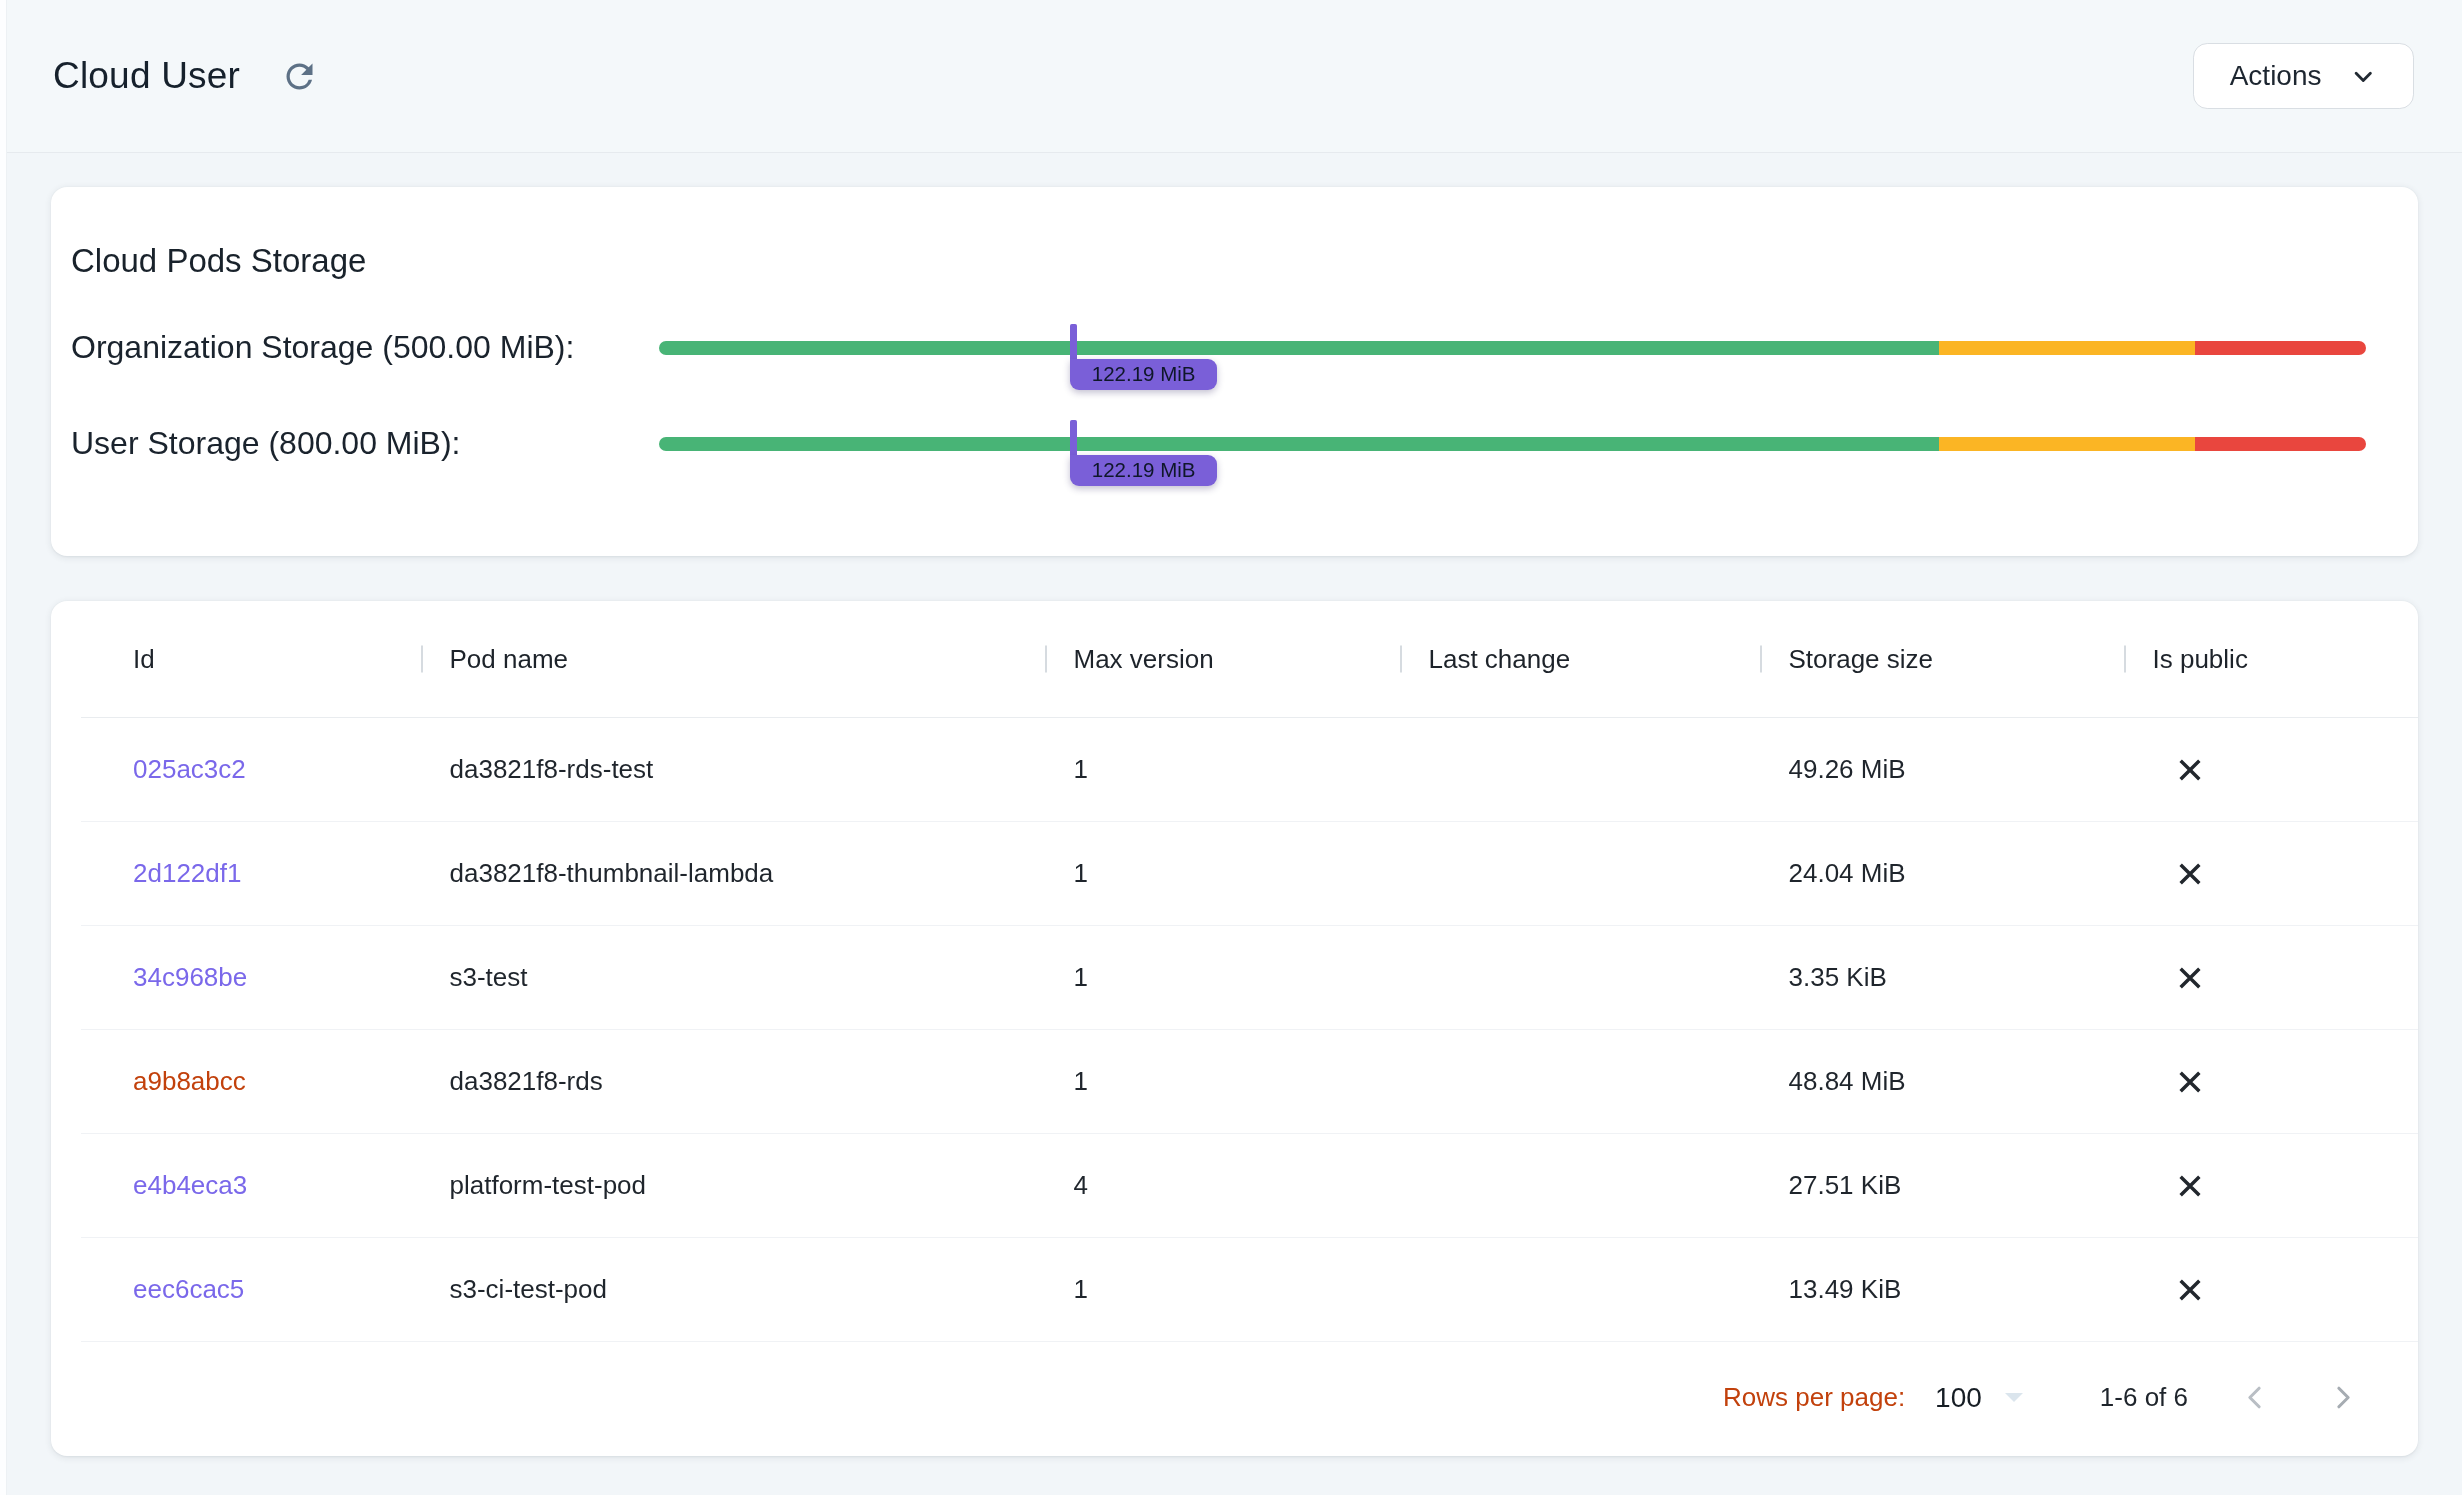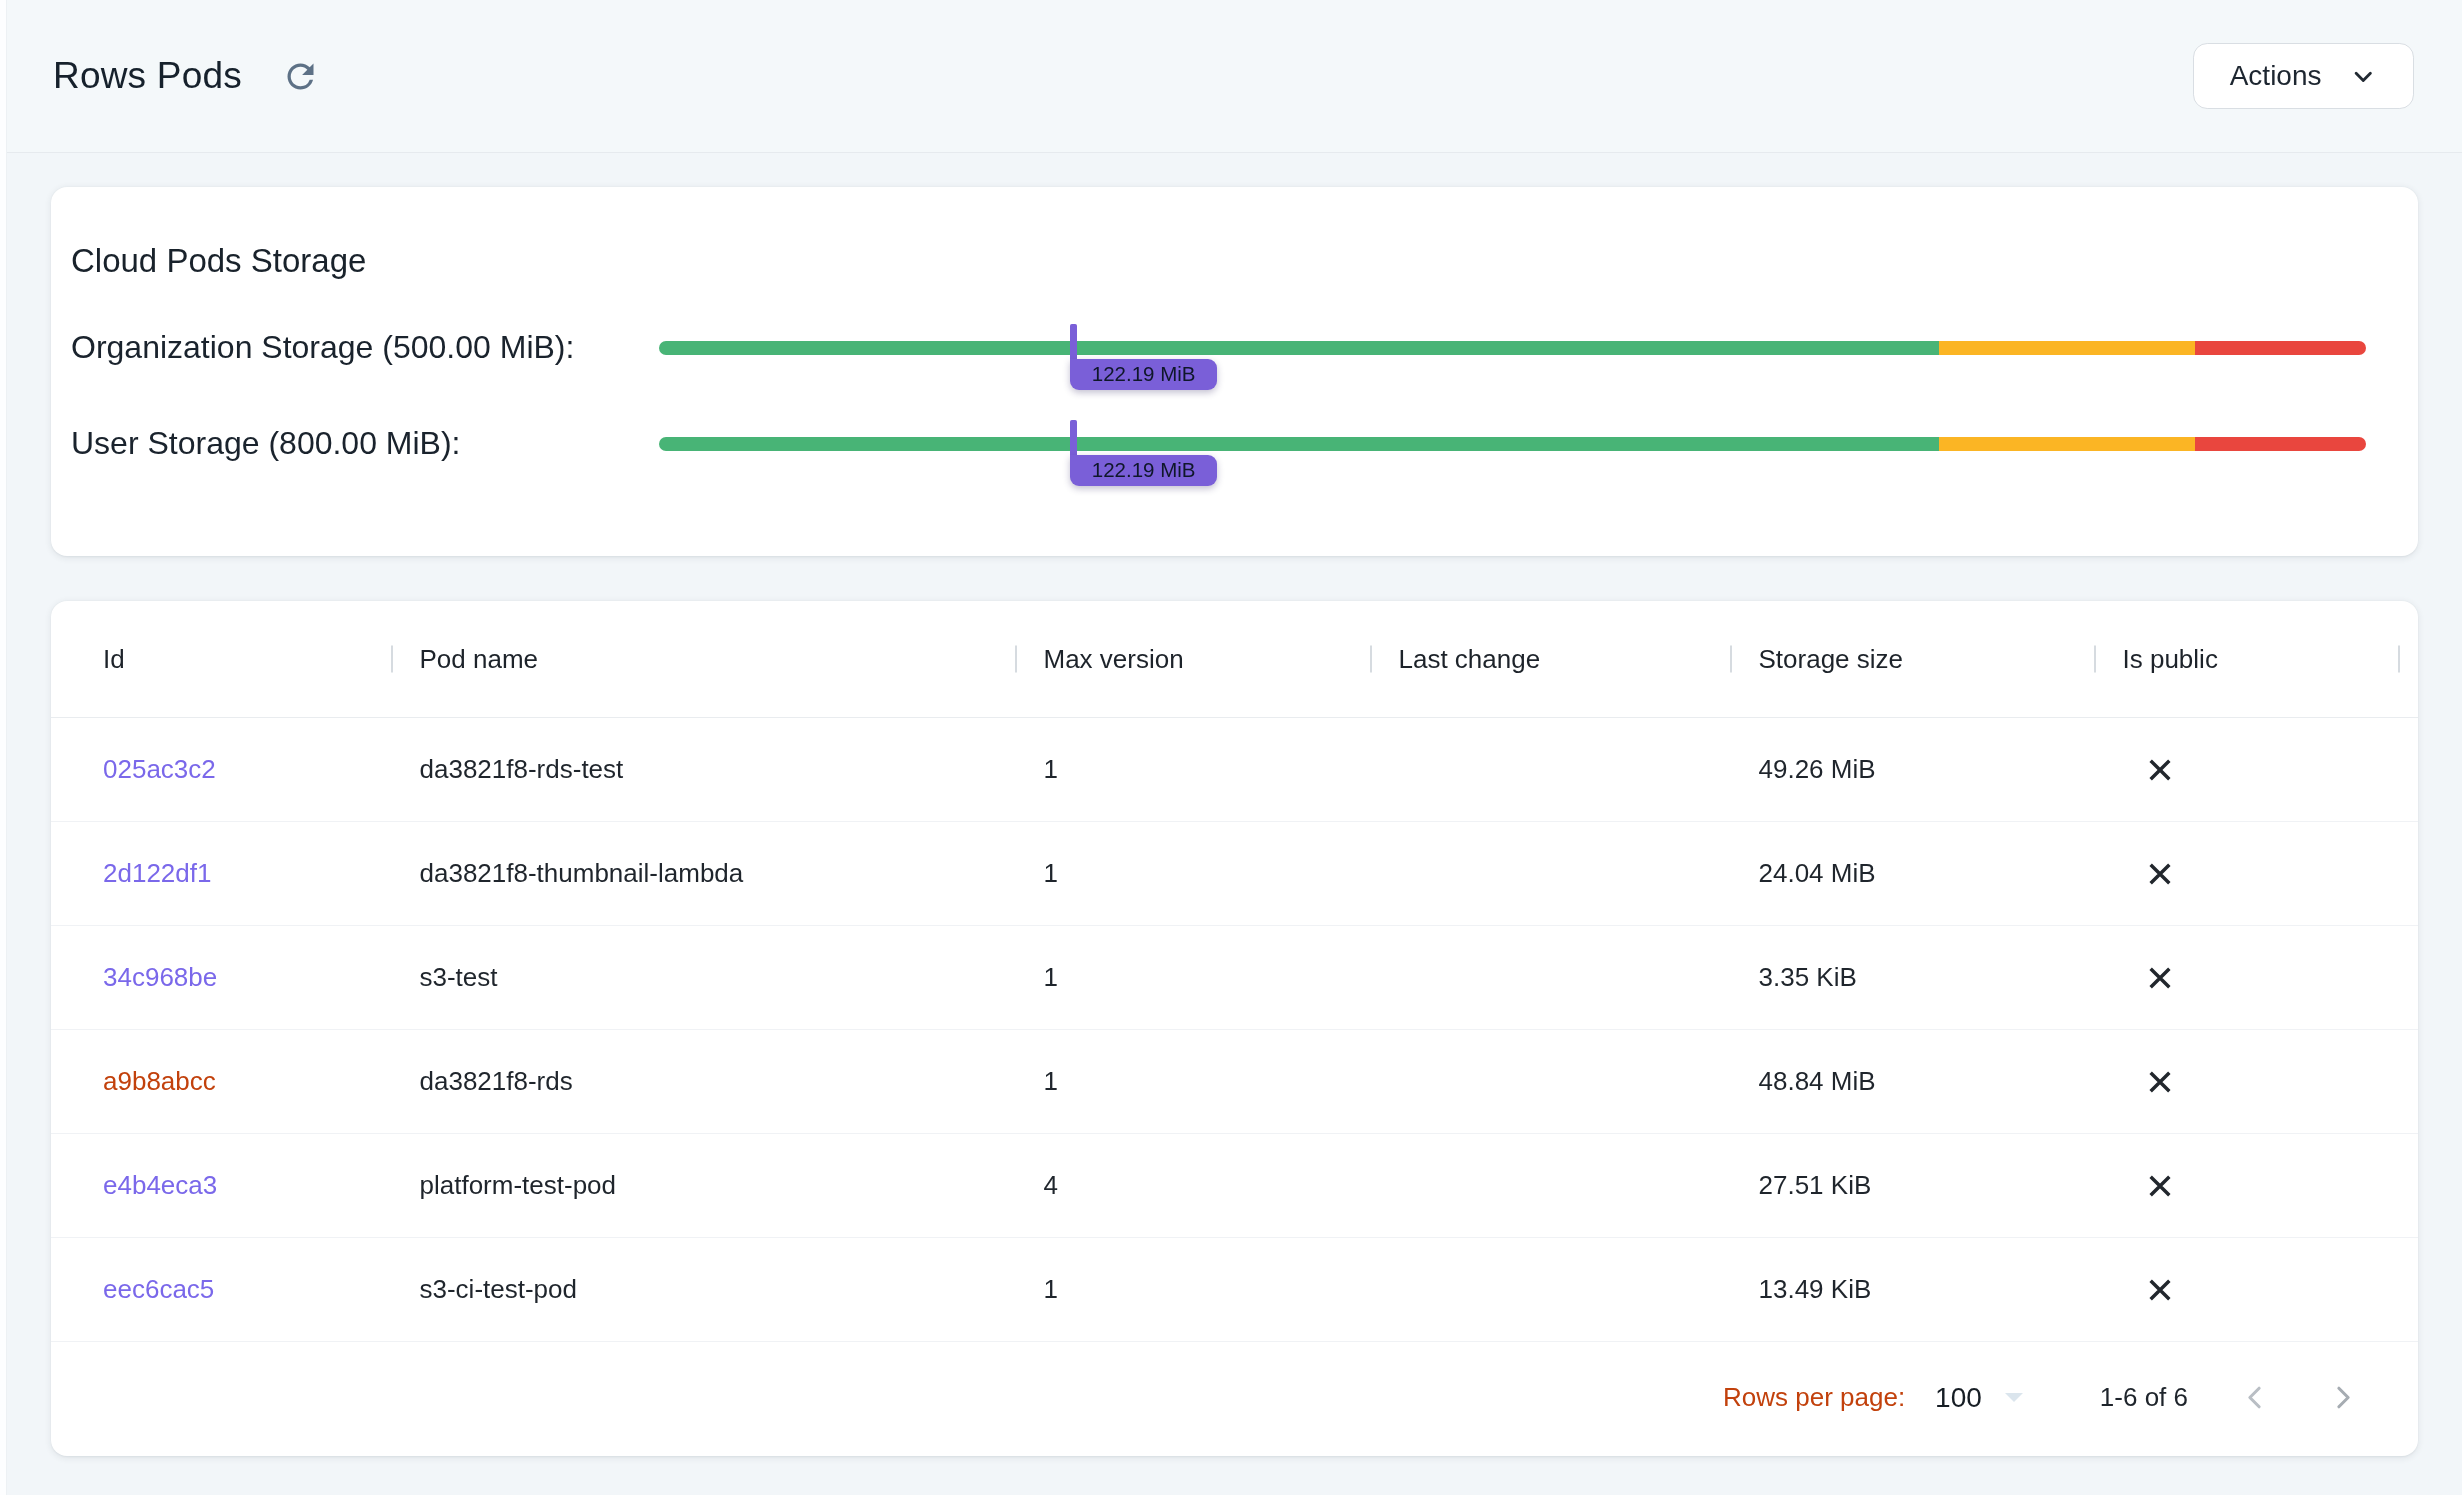--- a/index.html
+++ b/index.html
@@ -67,21 +67,21 @@
   .marker-badge {
     position: absolute; left: 0; top: 35px;
     height: 31px; padding: 0 21.4px;
     border-radius: 0 9px 9px 9px;
     color: #0f172a; font-size: 20.5px;
     display: flex; align-items: center; white-space: nowrap;
     box-shadow: 0 2.7px 7.1px rgba(40, 30, 90, 0.28);
   }
 
   
-  .table-card { margin-top: 45px; height: 855px; overflow: hidden; }
+  .table-card { margin-top: 45px; height: 855px; overflow: hidden; padding-left: 30px; }
   .tgrid-row {
     display: grid;
     grid-template-columns: 340px 624px 355px 360px 364px 304px 1fr;
     align-items: center;
   }
   .thead { height: 117px; border-bottom: 1.8px solid #e9ecef; }
   .th {
     font-size: 26px; font-weight: 500; color: #1d232a;
     padding-left: 28.5px; position: relative; height: 100%;
     display: flex; align-items: center;
@@ -127,21 +127,21 @@
   .pg-btn svg { width: 37px; height: 37px; fill: none; stroke-width: 2; stroke-linecap: round; stroke-linejoin: round; }
   .pg-prev svg { stroke: #b9bec4; }
   .pg-next svg { stroke: #a6acb2; }
 </style>
 </head>
 <body>
 
 <div class="left-strip"></div>
 
 <header class="topbar">
-  <h1 class="page-title">Rows Pods</h1>
+  <h1 class="page-title">Cloud User</h1>
   <button class="refresh-btn">
     <svg viewBox="0 0 24 24">
       <path d="M17.65 6.35A7.958 7.958 0 0 0 12 4c-4.42 0-7.99 3.58-8 8s3.57 8 8 8c3.73 0 6.84-2.55 7.73-6h-2.08A5.99 5.99 0 0 1 12 18c-3.31 0-6-2.69-6-6s2.69-6 6-6c1.66 0 3.14.69 4.22 1.78L13 11h7V4l-2.35 2.35z"></path>
     </svg>
   </button>
   <div class="topbar-spacer"></div>
   <button class="actions-btn">
     <span>Actions</span>
     <svg viewBox="0 0 24 24" fill="none" stroke-width="2.4" stroke-linecap="round" stroke-linejoin="round">
       <path d="M6 9.5l6 6 6-6"></path>

